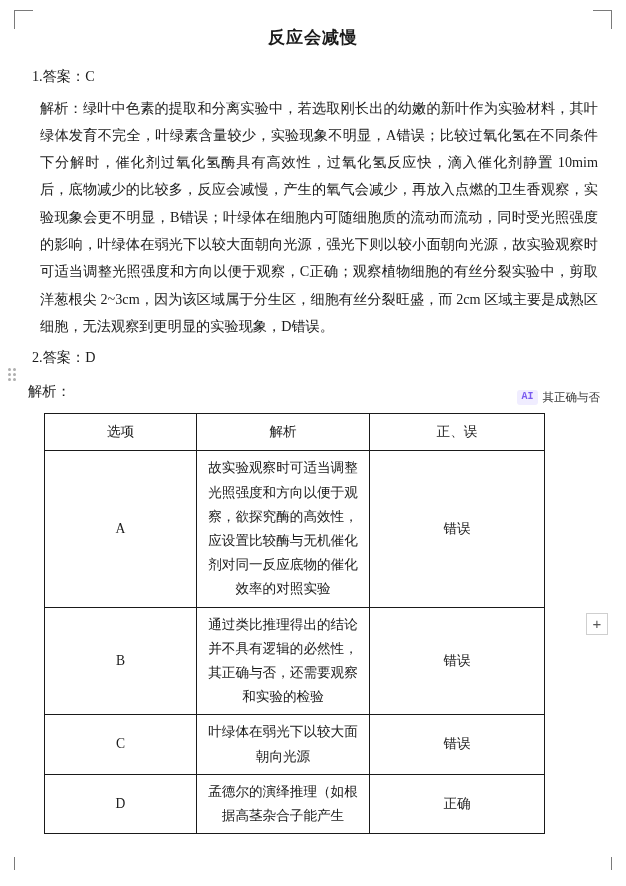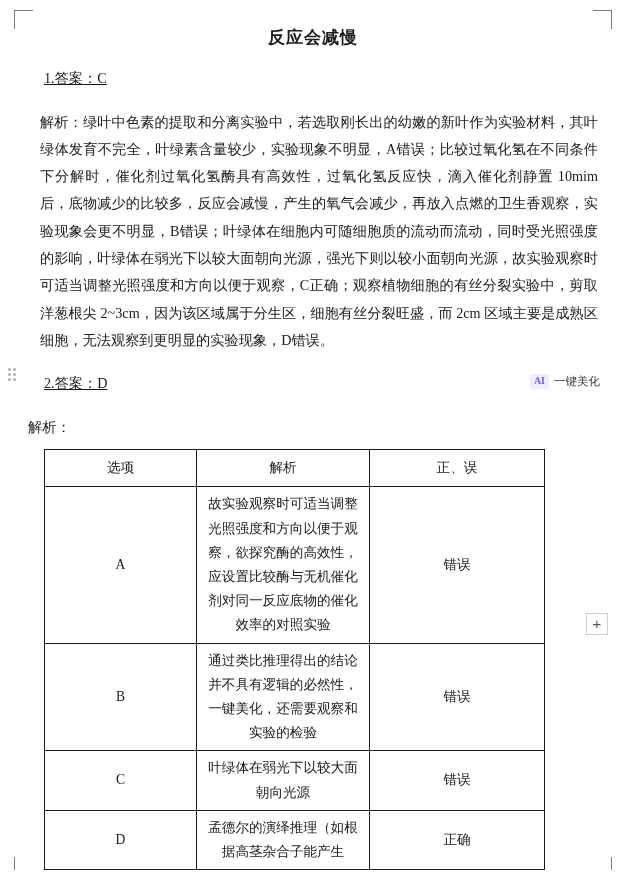--- a/index.html
+++ b/index.html
@@ -52,22 +52,21 @@
   .para {
     font-size: 14.2px;
     line-height: 1.92;
     margin: 0 0 2px 12px;
     text-align: justify;
     text-justify: inter-ideograph;
   }
   .answer-line {
     font-size: 14.2px;
     line-height: 1.95;
-    margin: 16px;
-    text-decoration: underline;
+    margin: 4px;
   }
   .label-line {
     font-size: 14.2px;
     line-height: 1.95;
     margin: 6px 0 0 0;
   }
 
   
   .drag-dots {
     position: absolute;
@@ -84,25 +83,25 @@
     display: block;
     width: 3px; height: 3px;
     background: #aeaeae;
     border-radius: 50%;
   }
 
   
   .ai-pill {
     position: absolute;
     right: 22px;
-    top: 372px;
+    top: 388px;
     display: flex;
     align-items: center;
     gap: 5px;
-    font-family: Liberation Serif, serif;
+    font-family: Liberation Mono, monospace;
     font-size: 11.5px;
     color: #3a3a3a;
     background: #ffffff;
     padding: 2px 4px;
     white-space: nowrap;
   }
   .ai-badge {
     display: inline-flex;
     align-items: center;
     justify-content: center;
@@ -188,21 +187,21 @@
     <i></i>
       <i></i>
       <i></i>
       <i></i>
       <i></i>
       <i></i>
   </div>
 
   <div class="ai-pill">
     <span class="ai-badge">AI</span>
-    <span>一键美化</span>
+    <span>其正确与否</span>
   </div>
 
   <div class="plus-btn">+</div>
 
   <div class="content">
 
     <h1 class="doc-title">反应会减慢</h1>
 
     <p class="answer-line">1.答案：C</p>
 
@@ -226,21 +225,21 @@
         </tr>
       </thead>
       <tbody>
         <tr>
           <td class="cell-option">A</td>
           <td class="cell-reason">故实验观察时可适当调整光照强度和方向以便于观察，欲探究酶的高效性，应设置比较酶与无机催化剂对同一反应底物的催化效率的对照实验</td>
           <td>错误</td>
         </tr>
         <tr>
           <td class="cell-option">B</td>
-          <td class="cell-reason">通过类比推理得出的结论并不具有逻辑的必然性，一键美化，还需要观察和实验的检验</td>
+          <td class="cell-reason">通过类比推理得出的结论并不具有逻辑的必然性，其正确与否，还需要观察和实验的检验</td>
           <td>错误</td>
         </tr>
         <tr>
           <td class="cell-option">C</td>
           <td class="cell-reason center">叶绿体在弱光下以较大面朝向光源</td>
           <td>错误</td>
         </tr>
         <tr>
           <td class="cell-option">D</td>
           <td class="cell-reason center">孟德尔的演绎推理（如根据高茎杂合子能产生</td>

